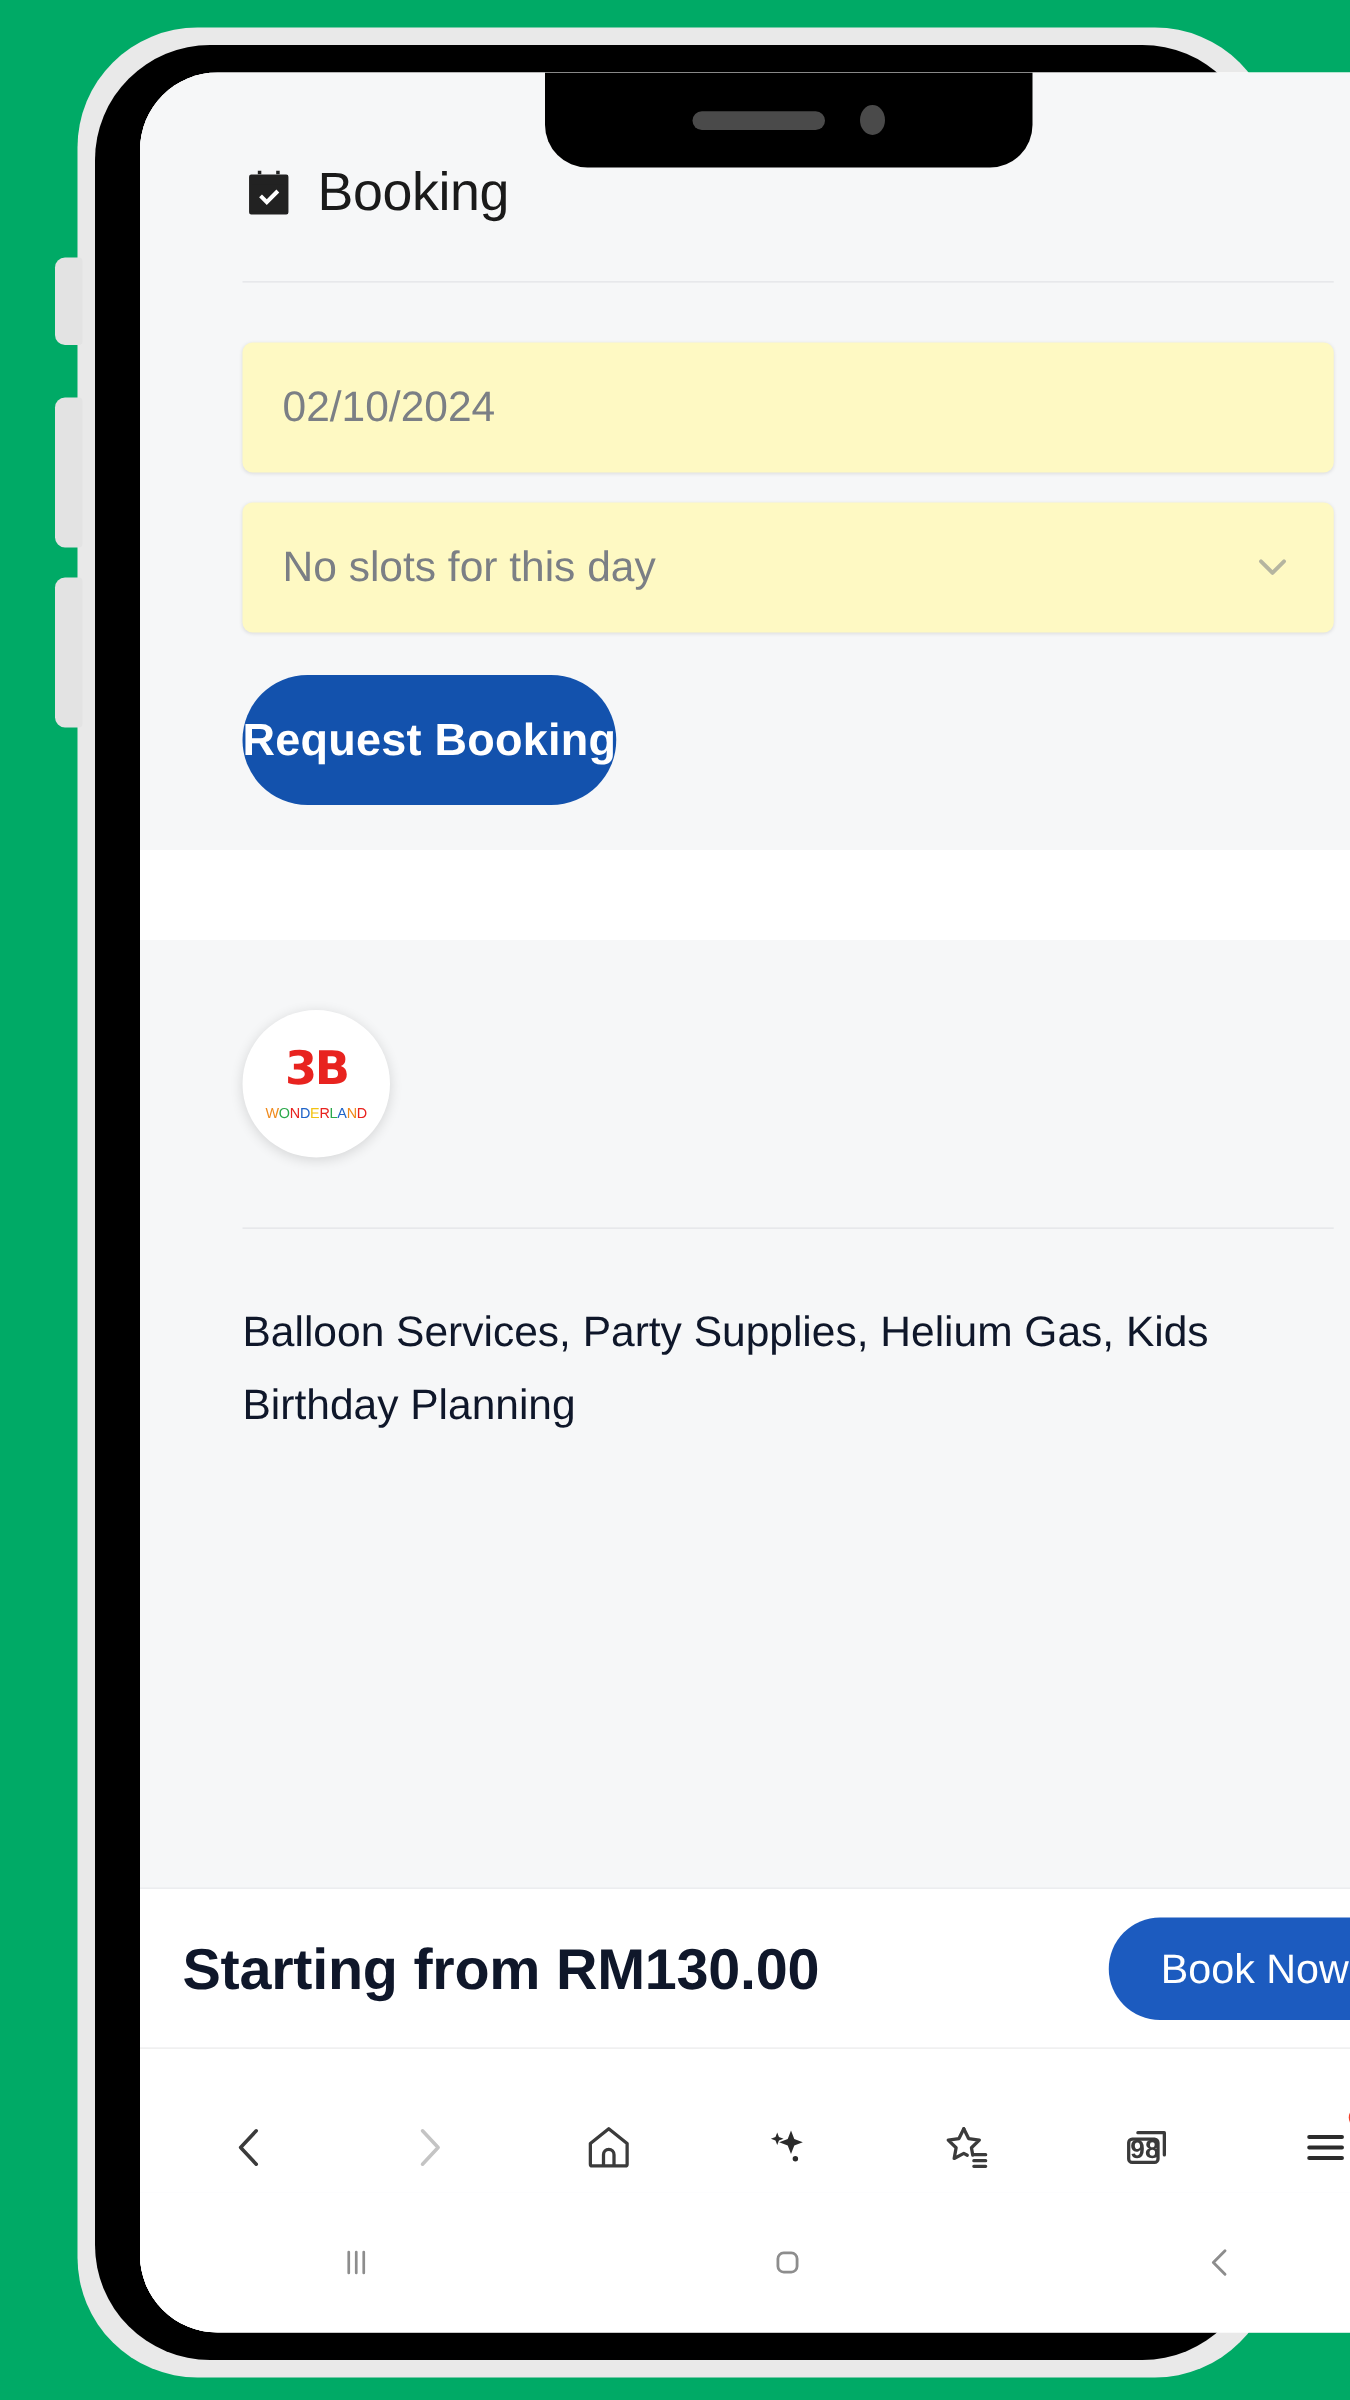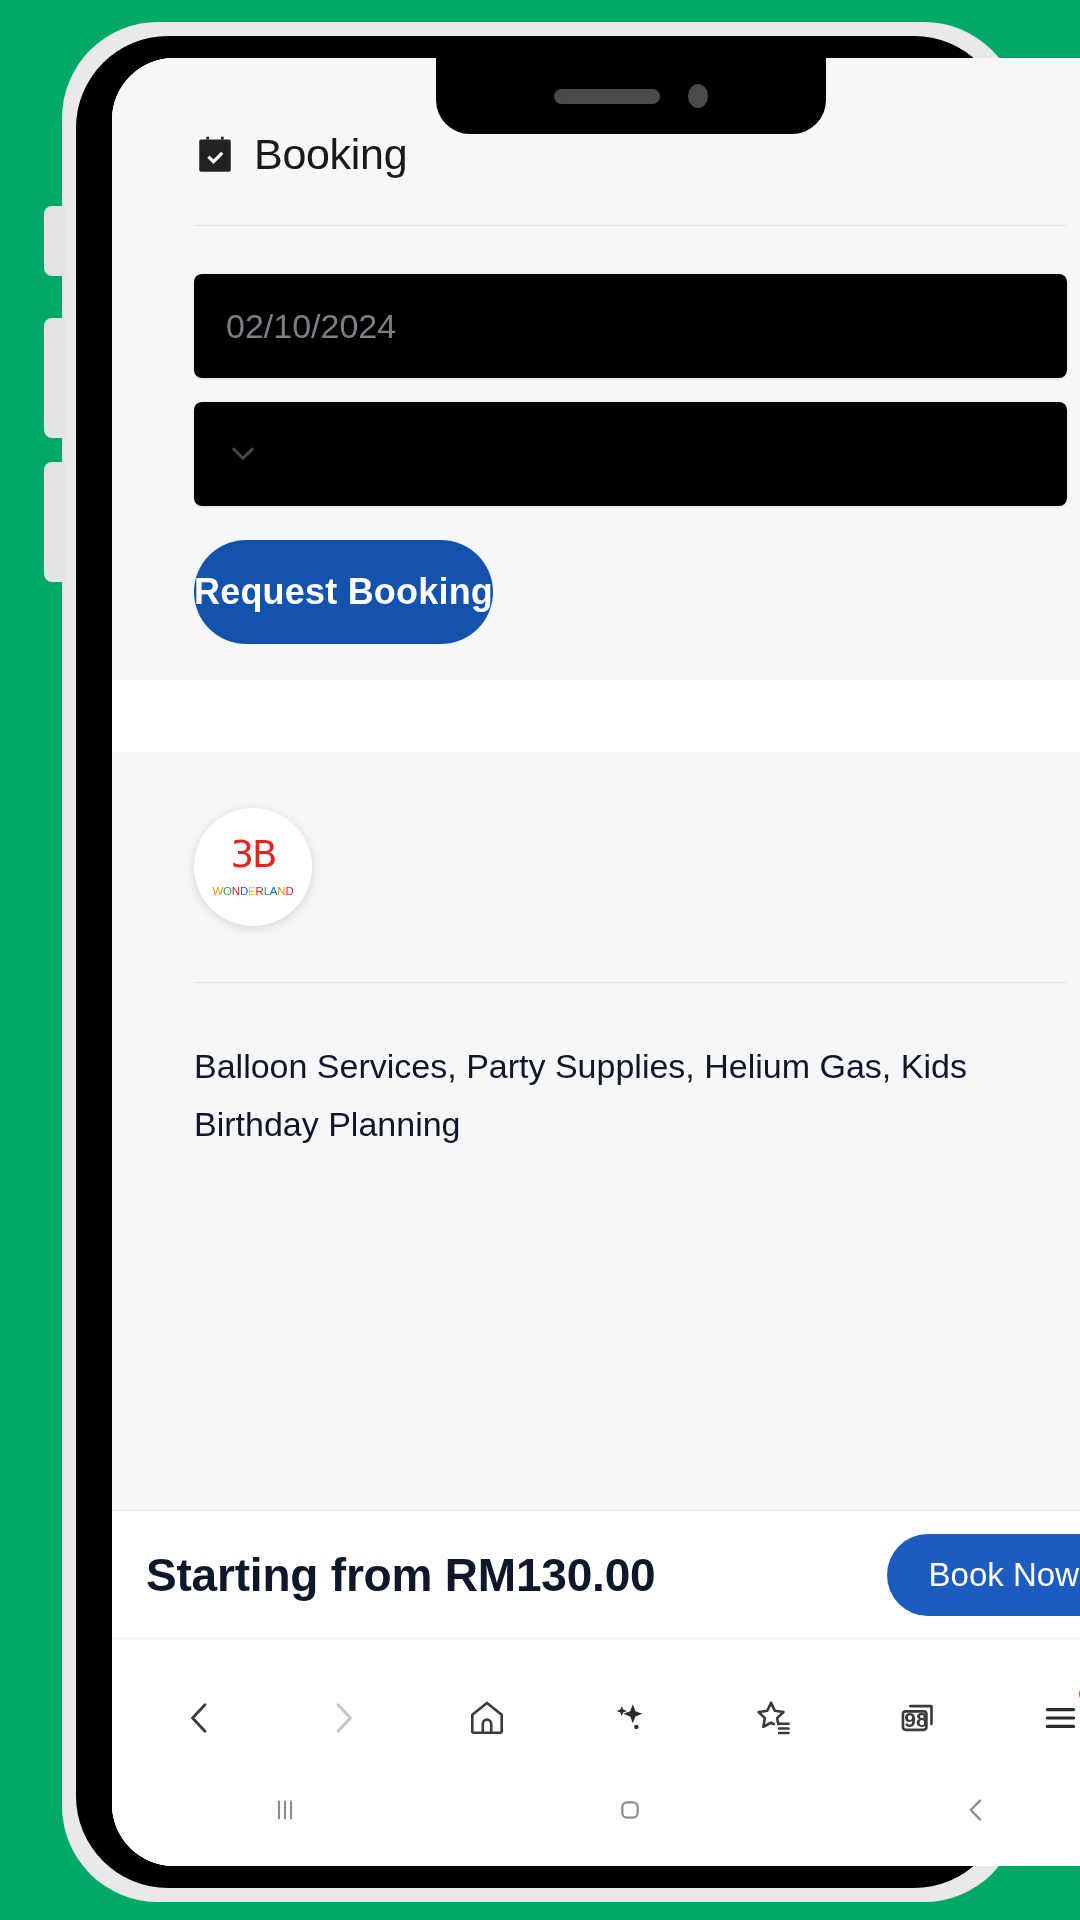--- a/index.html
+++ b/index.html
@@ -122,21 +122,21 @@
 
   .divider {
     height: 1px;
     background: #e2e4e6;
     margin: 0 82px 48px 82px;
   }
 
   .field {
     margin: 0 82px 24px 82px;
     height: 104px;
-    background: #000000;
+    background: #fef9c3;
     border-radius: 8px;
     box-shadow: 0 1px 3px rgba(0,0,0,0.10);
     display: flex;
     align-items: center;
     padding: 0 32px;
   }
   .field-text {
     font-size: 34px;
     color: #7b7f85;
     font-weight: 400;
@@ -202,21 +202,21 @@
     background: #ffffff;
     box-shadow: 0 2px 10px rgba(0,0,0,0.14);
     display: flex;
     flex-direction: column;
     align-items: center;
     justify-content: center;
     flex: none;
   }
   .logo-3b {
     font-size: 37px;
-    font-weight: 400;
+    font-weight: 700;
     color: #e8231f;
     letter-spacing: -2px;
     line-height: 1;
     font-family: "DejaVu Sans", sans-serif;
   }
   .logo-word {
     font-size: 11.5px;
     font-weight: 400;
     line-height: 1;
     margin-top: 13px;
@@ -365,20 +365,21 @@
           <div class="booking-title">Booking</div>
         </div>
 
         <div class="divider"></div>
 
         <div class="field">
           <span class="field-text">02/10/2024</span>
         </div>
 
         <div class="field field-select">
+          <span class="field-text">No slots for this day</span>
           <svg class="chev" viewBox="0 0 24 24">
             <path d="M5.5 8.5 12 15l6.5-6.5" fill="none" stroke="#7b7f85" stroke-width="2.2" stroke-linecap="round" stroke-linejoin="round"></path>
           </svg>
         </div>
 
         <button class="btn-primary">
           <span>Request Booking</span>
         </button>
       </section>
 

